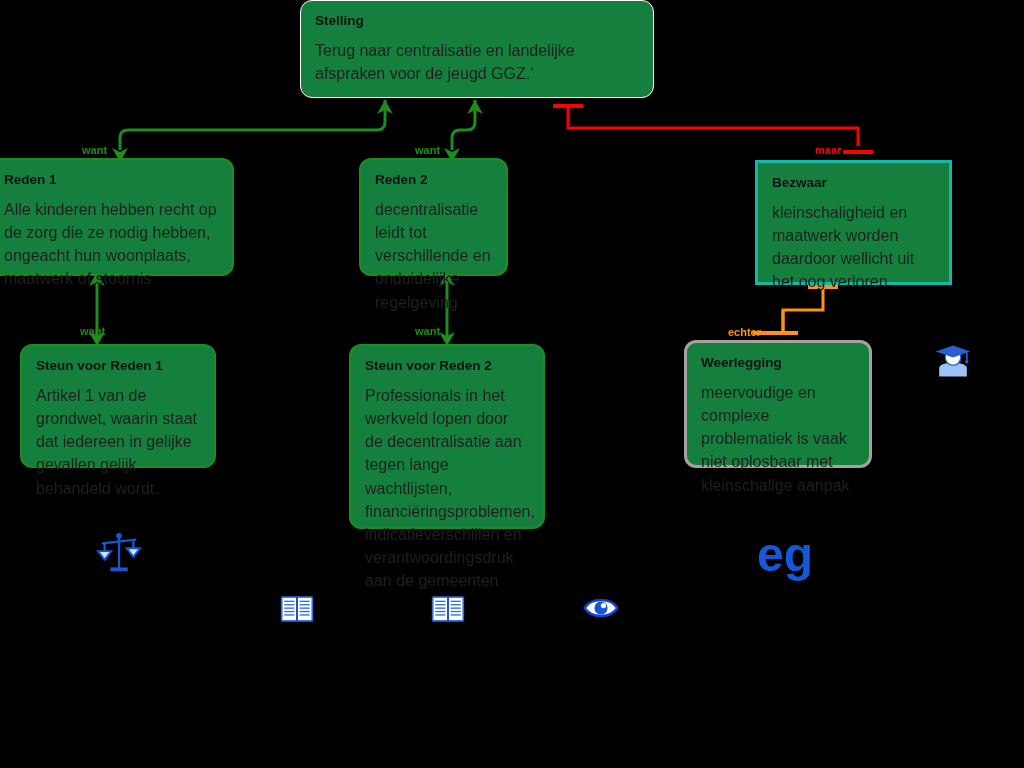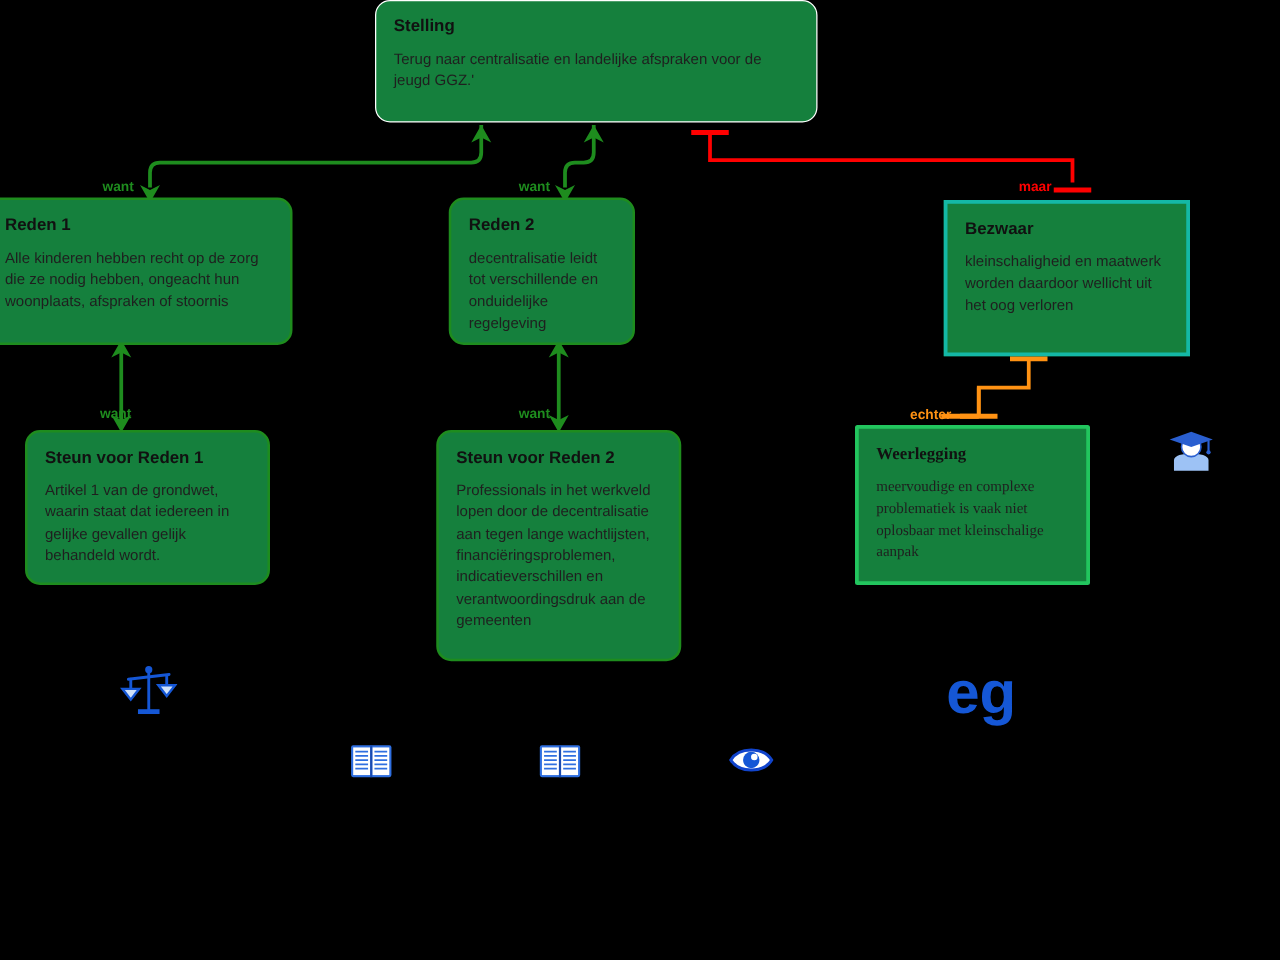--- a/index.html
+++ b/index.html
@@ -42,21 +42,21 @@
     color: #1a1a1a;
   }
   .card .card-title {
     font-weight: bold;
     font-size: 13.5px;
     line-height: 1.25;
     margin: 0 0 9px 0;
     color: #111111;
   }
   .card .card-body {
-    font-size: 12px;
+    font-size: 16px;
     line-height: 1.45;
     margin: 0;
     color: #1f1f1f;
     white-space: pre-line;
   }
 
   
   .card.claim {
     border: 1px solid #ffffff;
     border-radius: 12px;
@@ -70,23 +70,22 @@
   }
 
   
   .card.objection {
     border: 3px solid #14b8a6;
     border-radius: 0;
   }
 
   
   .card.rebuttal {
-    border: 3px solid #22c55e;
-    border-radius: 2px;
-    font-family: Liberation Serif, serif;
+    border: 3px solid #a3a3a3;
+    border-radius: 12px;
   }
 
   
   .edge-label {
     position: absolute;
     z-index: 6;
     font-size: 11px;
     font-weight: bold;
     line-height: 1;
     white-space: nowrap;
@@ -170,21 +169,21 @@
   <div class="edge-label green" style="left:415px; top:326px;">want</div>
   <div class="edge-label orange" style="left:728px; top:327px;">echter</div>
 
   <div class="card claim" style="left:300px; top:0px; width:354px; height:98px;">
     <p class="card-title">Stelling</p>
     <p class="card-body">Terug naar centralisatie en landelijke afspraken voor de jeugd GGZ.'</p>
   </div>
 
   <div class="card reason" style="left:-12px; top:158px; width:246px; height:118px;">
     <p class="card-title">Reden 1</p>
-    <p class="card-body">Alle kinderen hebben recht op de zorg die ze nodig hebben, ongeacht hun woonplaats, afspraken of stoornis</p>
+    <p class="card-body">Alle kinderen hebben recht op de zorg die ze nodig hebben, ongeacht hun woonplaats, maatwerk of stoornis</p>
   </div>
 
   <div class="card reason" style="left:359px; top:158px; width:149px; height:118px;">
     <p class="card-title">Reden 2</p>
     <p class="card-body">decentralisatie leidt tot verschillende en onduidelijke regelgeving</p>
   </div>
 
   <div class="card objection" style="left:755px; top:160px; width:197px; height:125px;">
     <p class="card-title">Bezwaar</p>
     <p class="card-body">kleinschaligheid en maatwerk  worden daardoor wellicht uit het oog verloren</p>

